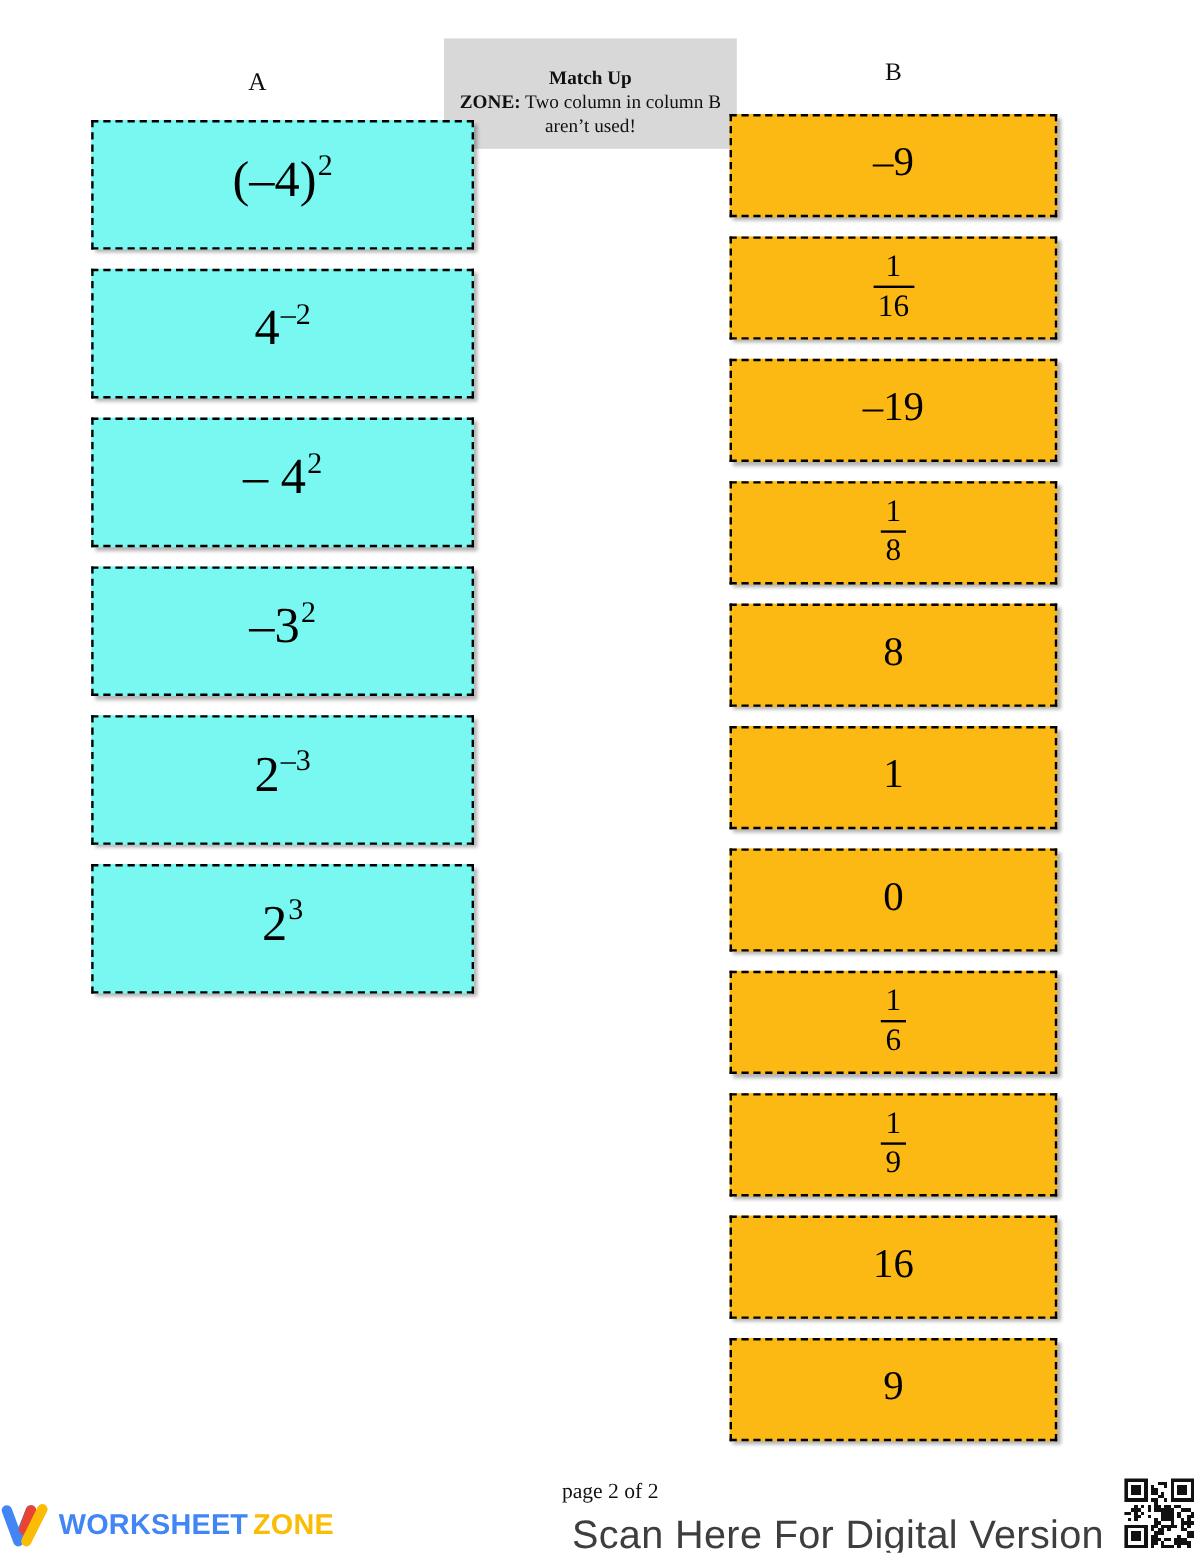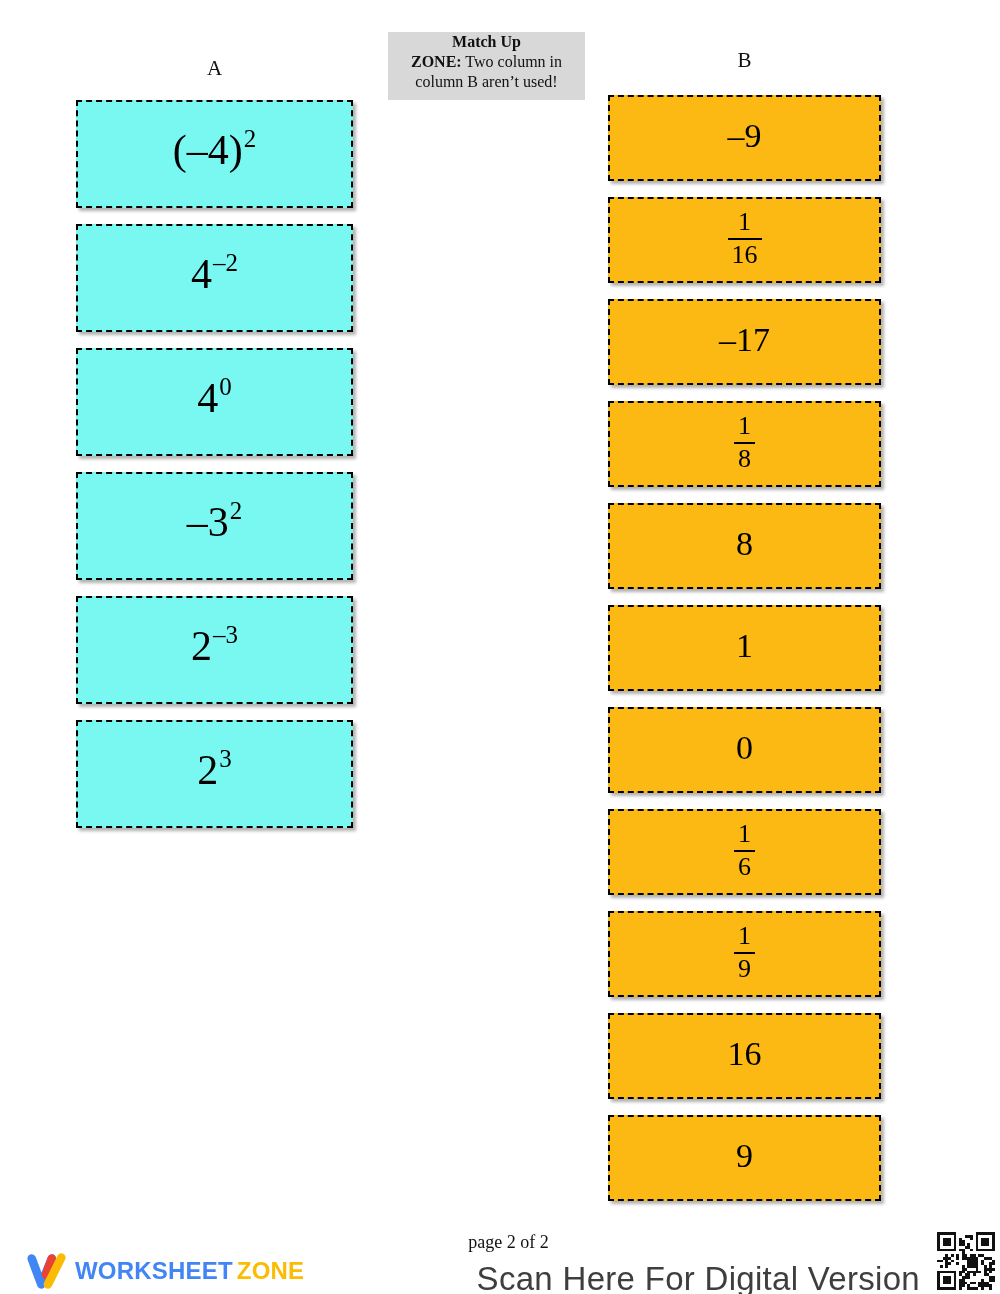--- a/index.html
+++ b/index.html
@@ -12,45 +12,45 @@
     --scan-text:#3E3E3E;
   }
   *{margin:0;padding:0;box-sizing:border-box;}
   body{background:#fff;font-family:"Liberation Serif", serif;}
   .page{position:relative;width:1000px;height:1294px;background:#fff;overflow:hidden;margin:0 auto;}
 
   .col-header{position:absolute;text-align:center;font-size:21px;color:#111;}
   .hdr-a{left:76px;width:277px;top:56px;}
   .hdr-b{left:608px;width:273px;top:48px;}
 
-  .note{position:absolute;left:388px;top:32px;width:197px;background:var(--note-bg);
-        text-align:center;padding:0 6px 8px;font-size:16px;line-height:1.25;color:#111;}
+  .note{position:absolute;left:370px;top:32px;width:244px;background:var(--note-bg);
+        text-align:center;padding:24px 6px 8px;font-size:16px;line-height:1.25;color:#111;}
   .note-title{font-weight:bold;}
 
   .col{position:absolute;display:flex;flex-direction:column;}
-  .col-a{left:76px;top:100px;width:277px;}
+  .col-a{left:76px;top:100px;width:319px;}
   .col-b{left:608px;top:95px;width:273px;}
 
   .card{border:2px dashed #000;display:flex;align-items:center;justify-content:center;
         box-shadow:3px 3px 3px rgba(0,0,0,0.30);color:#000;}
   .card-a{background:var(--card-a-bg);height:108px;margin-bottom:16px;padding-bottom:8px;}
   .card-b{background:var(--card-b-bg);height:86px;margin-bottom:16px;padding-bottom:4px;}
 
   .pow{white-space:nowrap;line-height:1;}
   .pbase{font-size:42px;}
   .pexp{font-size:25px;position:relative;top:-17px;margin-left:1px;}
 
   .bval{font-size:34px;line-height:1;}
   .frac{display:inline-flex;flex-direction:column;align-items:center;font-size:26px;line-height:1.05;}
   .frac .num{padding:0 4px 2px;}
   .frac .den{border-top:2px solid #000;padding:1px 4px 0;}
 
   .page-label{position:absolute;left:0;right:0;top:1232px;text-align:center;font-size:18px;color:#111;padding-left:17px;}
 
-  .logo{position:absolute;left:26px;top:1250px;display:flex;align-items:center;justify-content:space-between;}
+  .logo{position:absolute;left:0;top:1250px;display:flex;align-items:center;justify-content:space-between;}
   .logo-mark{width:42px;height:42px;}
   .logo-text{font-family:"Liberation Sans", sans-serif;font-weight:bold;font-size:24px;
              letter-spacing:0.2px;margin-left:7px;display:flex;align-items:center;}
   .logo-word-1{color:var(--logo-blue);}
   .logo-word-2{color:var(--logo-yellow);margin-left:4px;}
 
   .scan-label{position:absolute;right:80px;top:1260px;font-family:"Liberation Sans", sans-serif;
               font-size:33px;color:var(--scan-text);letter-spacing:0.3px;}
   .qr{position:absolute;right:3px;top:1230px;width:62px;height:62px;background:#fff;padding:2px;}
   .qr svg{display:block;width:100%;height:100%;fill:#111;}
@@ -71,24 +71,24 @@
 
   <div class="col col-a">
   <div class="card card-a">
     <span class="pow"><span class="pbase">(–4)</span><span class="pexp">2</span></span>
   </div>
 
   <div class="card card-a">
     <span class="pow"><span class="pbase">4</span><span class="pexp">–2</span></span>
   </div>
 
-
-  <div class="card card-a">
-    <span class="pow"><span class="pbase">4</span><span class="pexp">0</span></span>
-  </div>
+  <div class="card card-a">
+    <span class="pow"><span class="pbase">– 4</span><span class="pexp">2</span></span>
+  </div>
+
 
 
   <div class="card card-a">
     <span class="pow"><span class="pbase">–3</span><span class="pexp">2</span></span>
   </div>
 
   <div class="card card-a">
     <span class="pow"><span class="pbase">2</span><span class="pexp">–3</span></span>
   </div>
 
@@ -103,21 +103,21 @@
   </div>
 
   <div class="card card-b">
     <span class="frac">
       <span class="num">1</span>
       <span class="den">16</span>
     </span>
   </div>
 
   <div class="card card-b">
-    <span class="bval">–17</span>
+    <span class="bval">–19</span>
   </div>
 
   <div class="card card-b">
     <span class="frac">
       <span class="num">1</span>
       <span class="den">8</span>
     </span>
   </div>
 
   <div class="card card-b">

